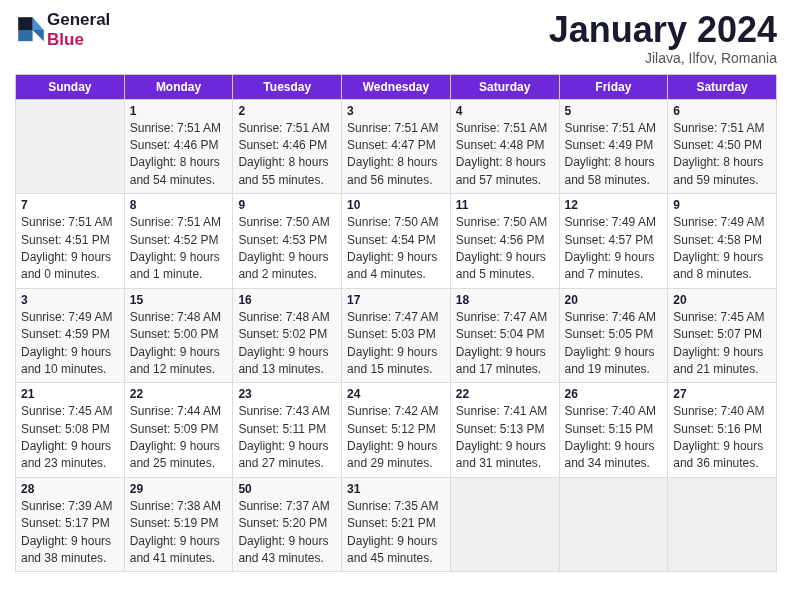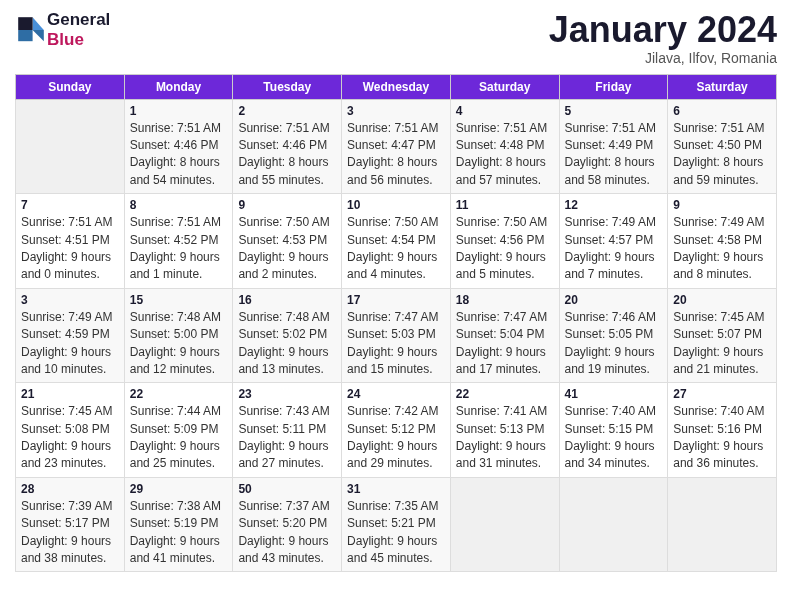--- a/index.html
+++ b/index.html
@@ -224,21 +224,21 @@
           </td>
           <td>
             <span class="day-number">24</span>
             <div class="day-info">Sunrise: 7:42 AM<br>Sunset: 5:12 PM<br>Daylight: 9 hours<br>and 29 minutes.</div>
           </td>
           <td>
             <span class="day-number">22</span>
             <div class="day-info">Sunrise: 7:41 AM<br>Sunset: 5:13 PM<br>Daylight: 9 hours<br>and 31 minutes.</div>
           </td>
           <td>
-            <span class="day-number">41</span>
+            <span class="day-number">26</span>
             <div class="day-info">Sunrise: 7:40 AM<br>Sunset: 5:15 PM<br>Daylight: 9 hours<br>and 34 minutes.</div>
           </td>
           <td>
             <span class="day-number">27</span>
             <div class="day-info">Sunrise: 7:40 AM<br>Sunset: 5:16 PM<br>Daylight: 9 hours<br>and 36 minutes.</div>
           </td>
         </tr>
         <tr>
           <td>
             <span class="day-number">28</span>

